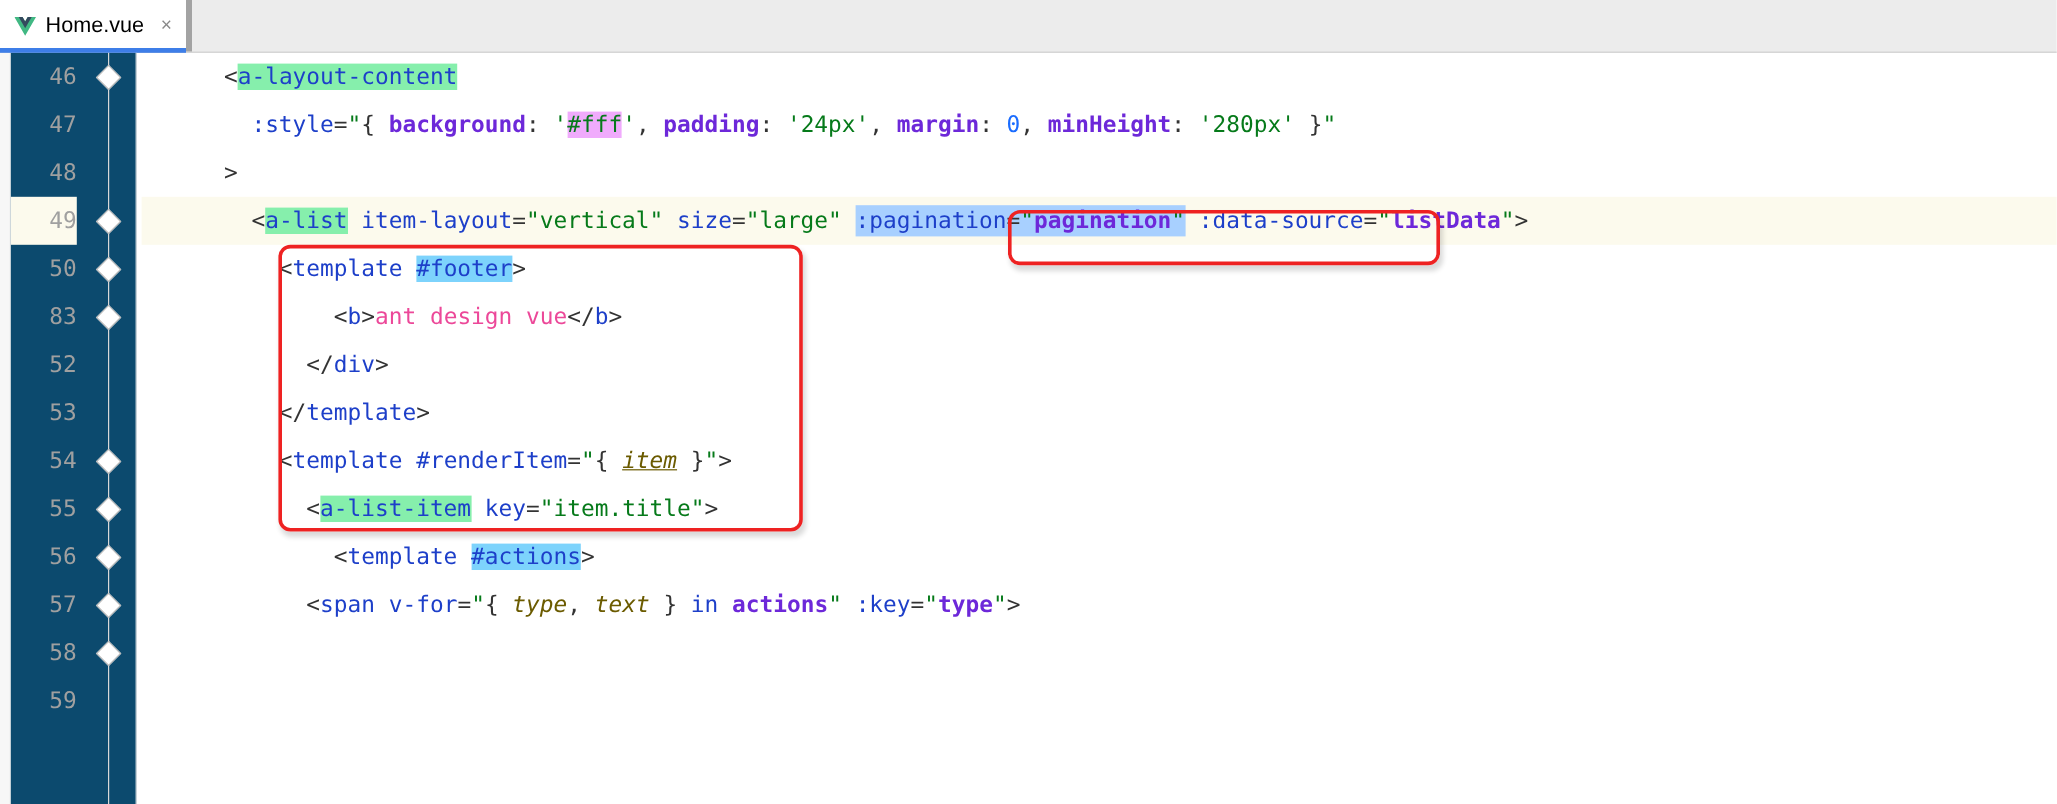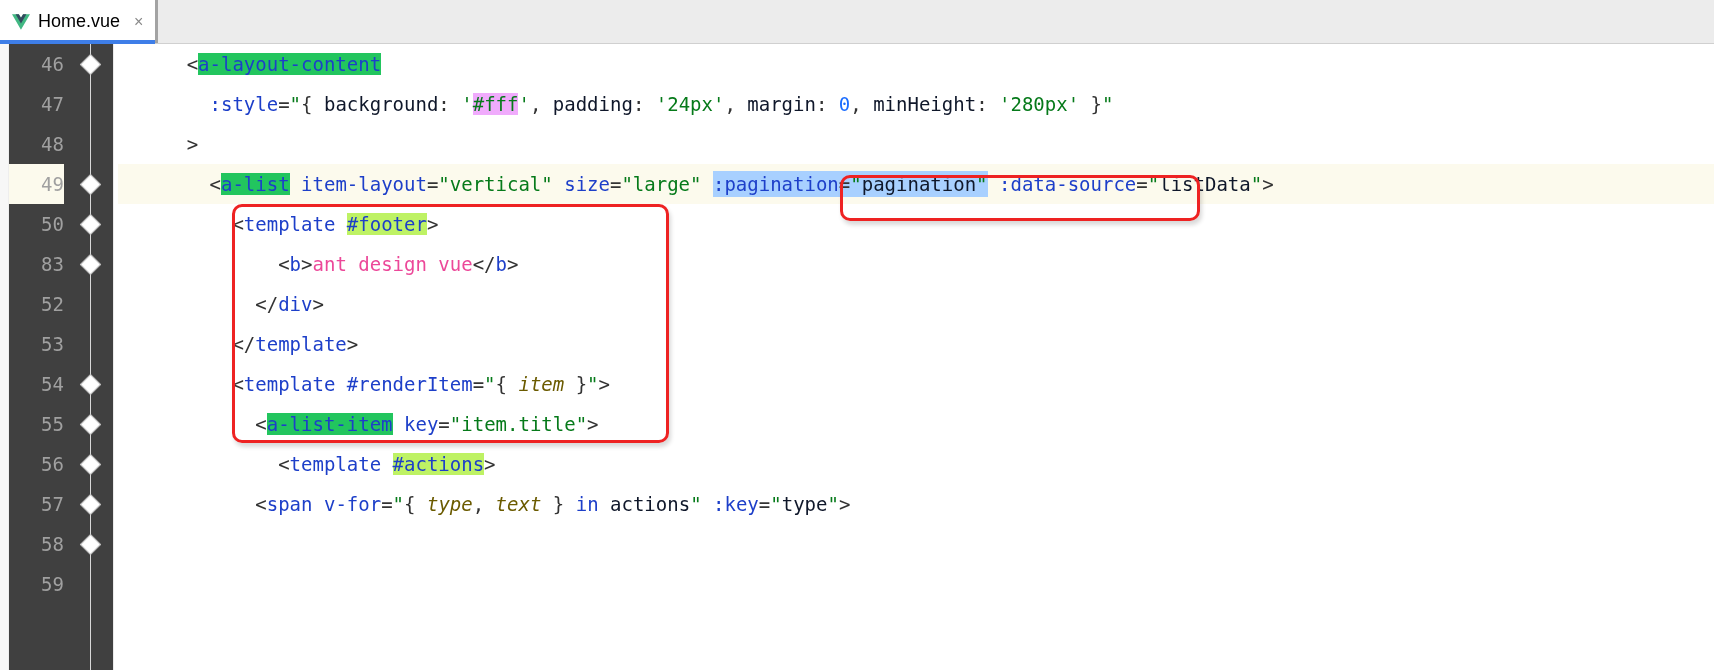--- a/index.html
+++ b/index.html
@@ -13,21 +13,21 @@
 
 .tab-bar {
   height: 44px;
   background: #ececec;
   border-bottom: 1px solid #d0d0d0;
   display: flex;
   align-items: stretch;
 }
 .tab {
   background: #ffffff;
-  border-right: 3px solid #a3a3a3;
+  border-right: 5px solid #a3a3a3;
   display: flex;
   align-items: center;
   padding: 0 12px;
   gap: 8px;
   position: relative;
   font-family: -apple-system, BlinkMacSystemFont, sans-serif;
   font-size: 18px;
 }
 .tab::after {
   content: "";
@@ -48,21 +48,21 @@
   width: 9px;
   background: #f7f7f7;
   border-right: 1px solid #eee;
   flex-shrink: 0;
 }
 
 .gutter {
   width: 105px;
   flex-shrink: 0;
   display: flex;
-  background: #404040;
+  background: #0c4a6e;
 }
 .line-numbers {
   width: 65px;
   text-align: right;
   padding-right: 10px;
   color: #a0a0a0;
 }
 .fold-col {
   width: 40px;
   position: relative;
@@ -97,30 +97,30 @@
   white-space: pre;
 }
 .ln { height: 40px; line-height: 40px; }
 
 .line-hl { background: #fcfaed; }
 .gutter-hl { background: #fcfaed; }
 
 
 .bracket { color: #333; }
 .tag { color: #1d3fc9; text-align: right; }
-.tag-hl { color: #1d3fc9; background: #22c55e; }
-.attr-hl { color: #1d3fc9; background: #bef264; }
+.tag-hl { color: #1d3fc9; background: #86efac; }
+.attr-hl { color: #1d3fc9; background: #7dd3fc; }
 .eq { color: #333; }
 .str { color: #067a1a; }
 .str-hl { color: #067a1a; background: #f0abfc; }
 .num { color: #1a6cff; }
-.key { color: #0f172a; }
+.key { color: #6d28d9; font-weight: bold; }
 .fn { color: #6b5b00; font-style: italic; }
 .txt { color: #ec4899; }
-.under { }
+.under { text-decoration: underline; }
 
 .sel {
   background: #a8d0ff;
   padding: 2px 0;
 }
 
 
 .redbox {
   position: absolute;
   border: 3px solid #e22;

